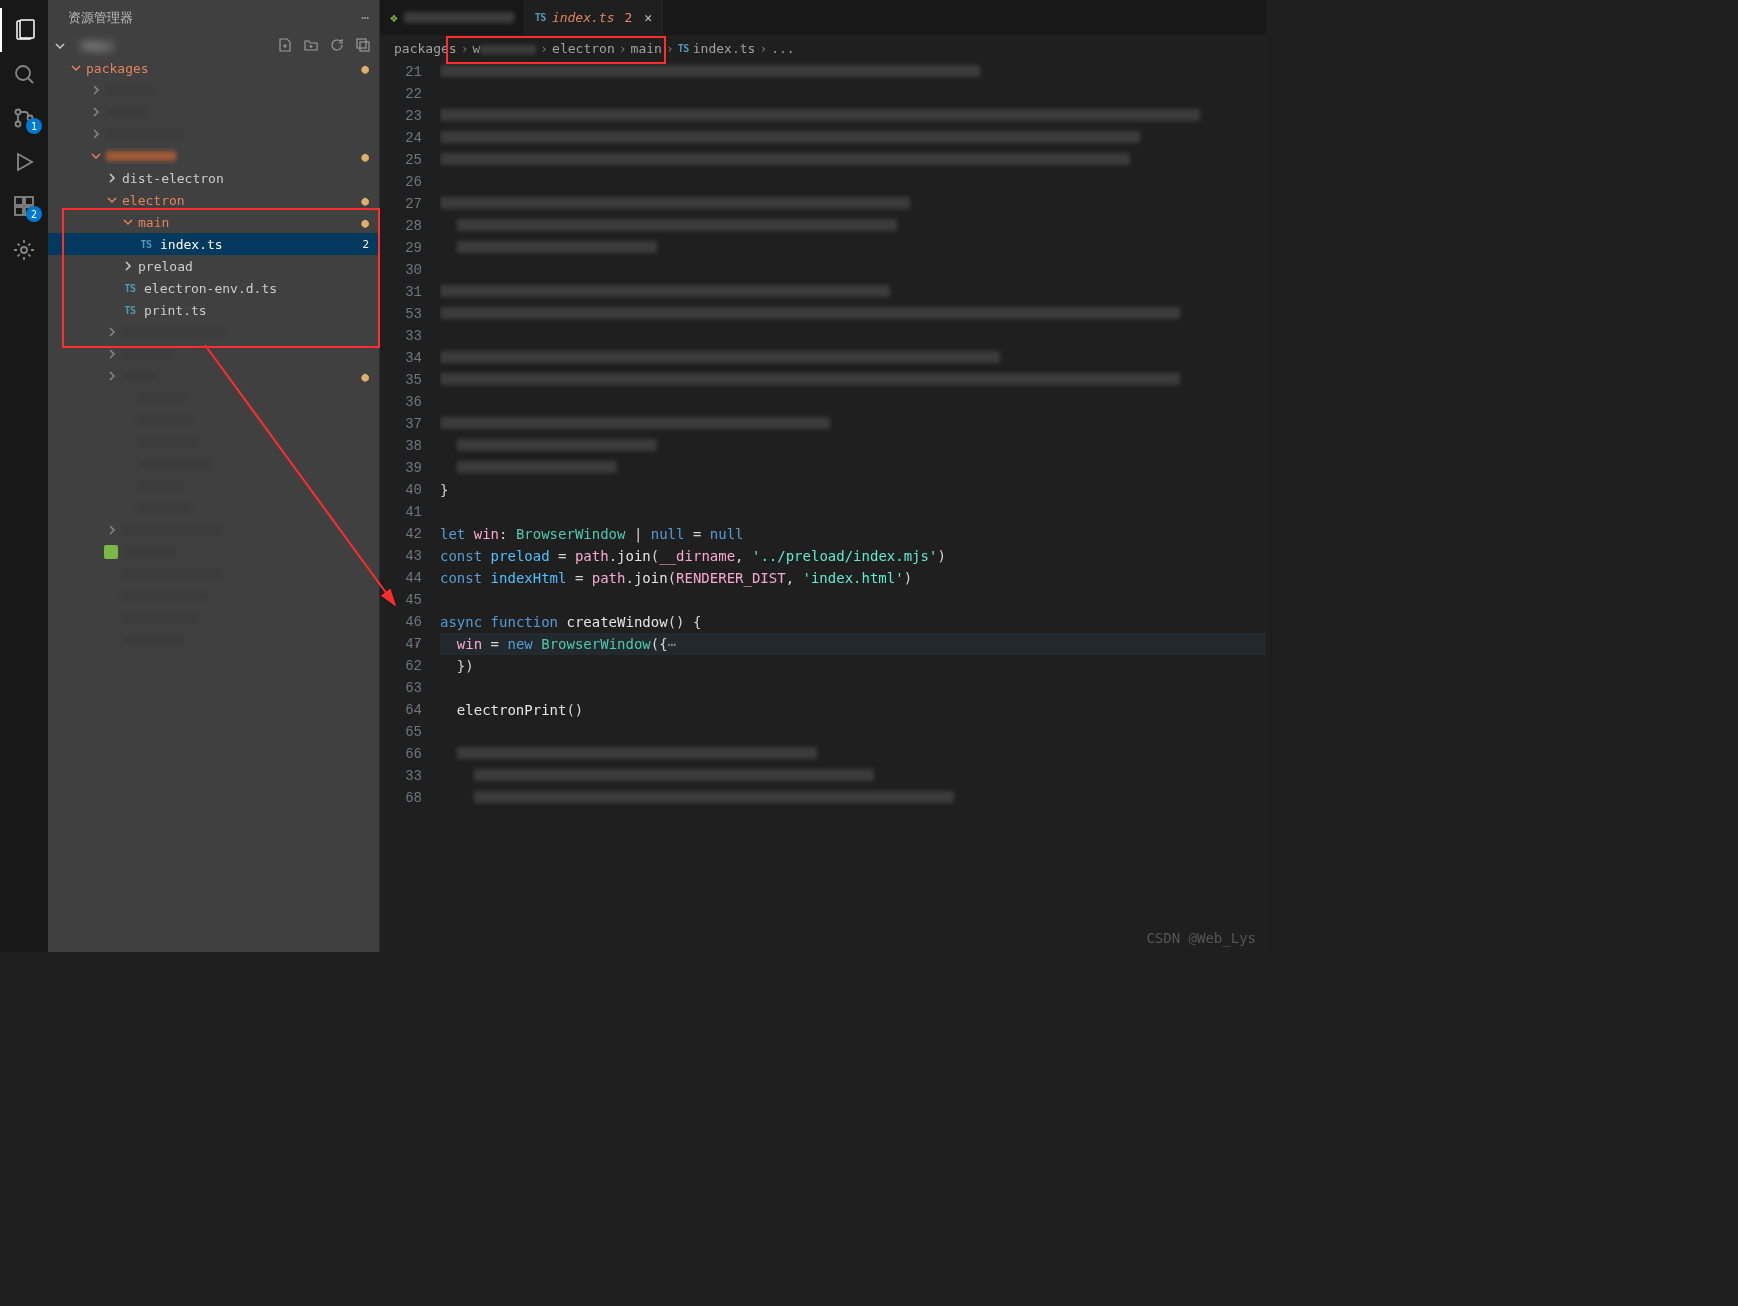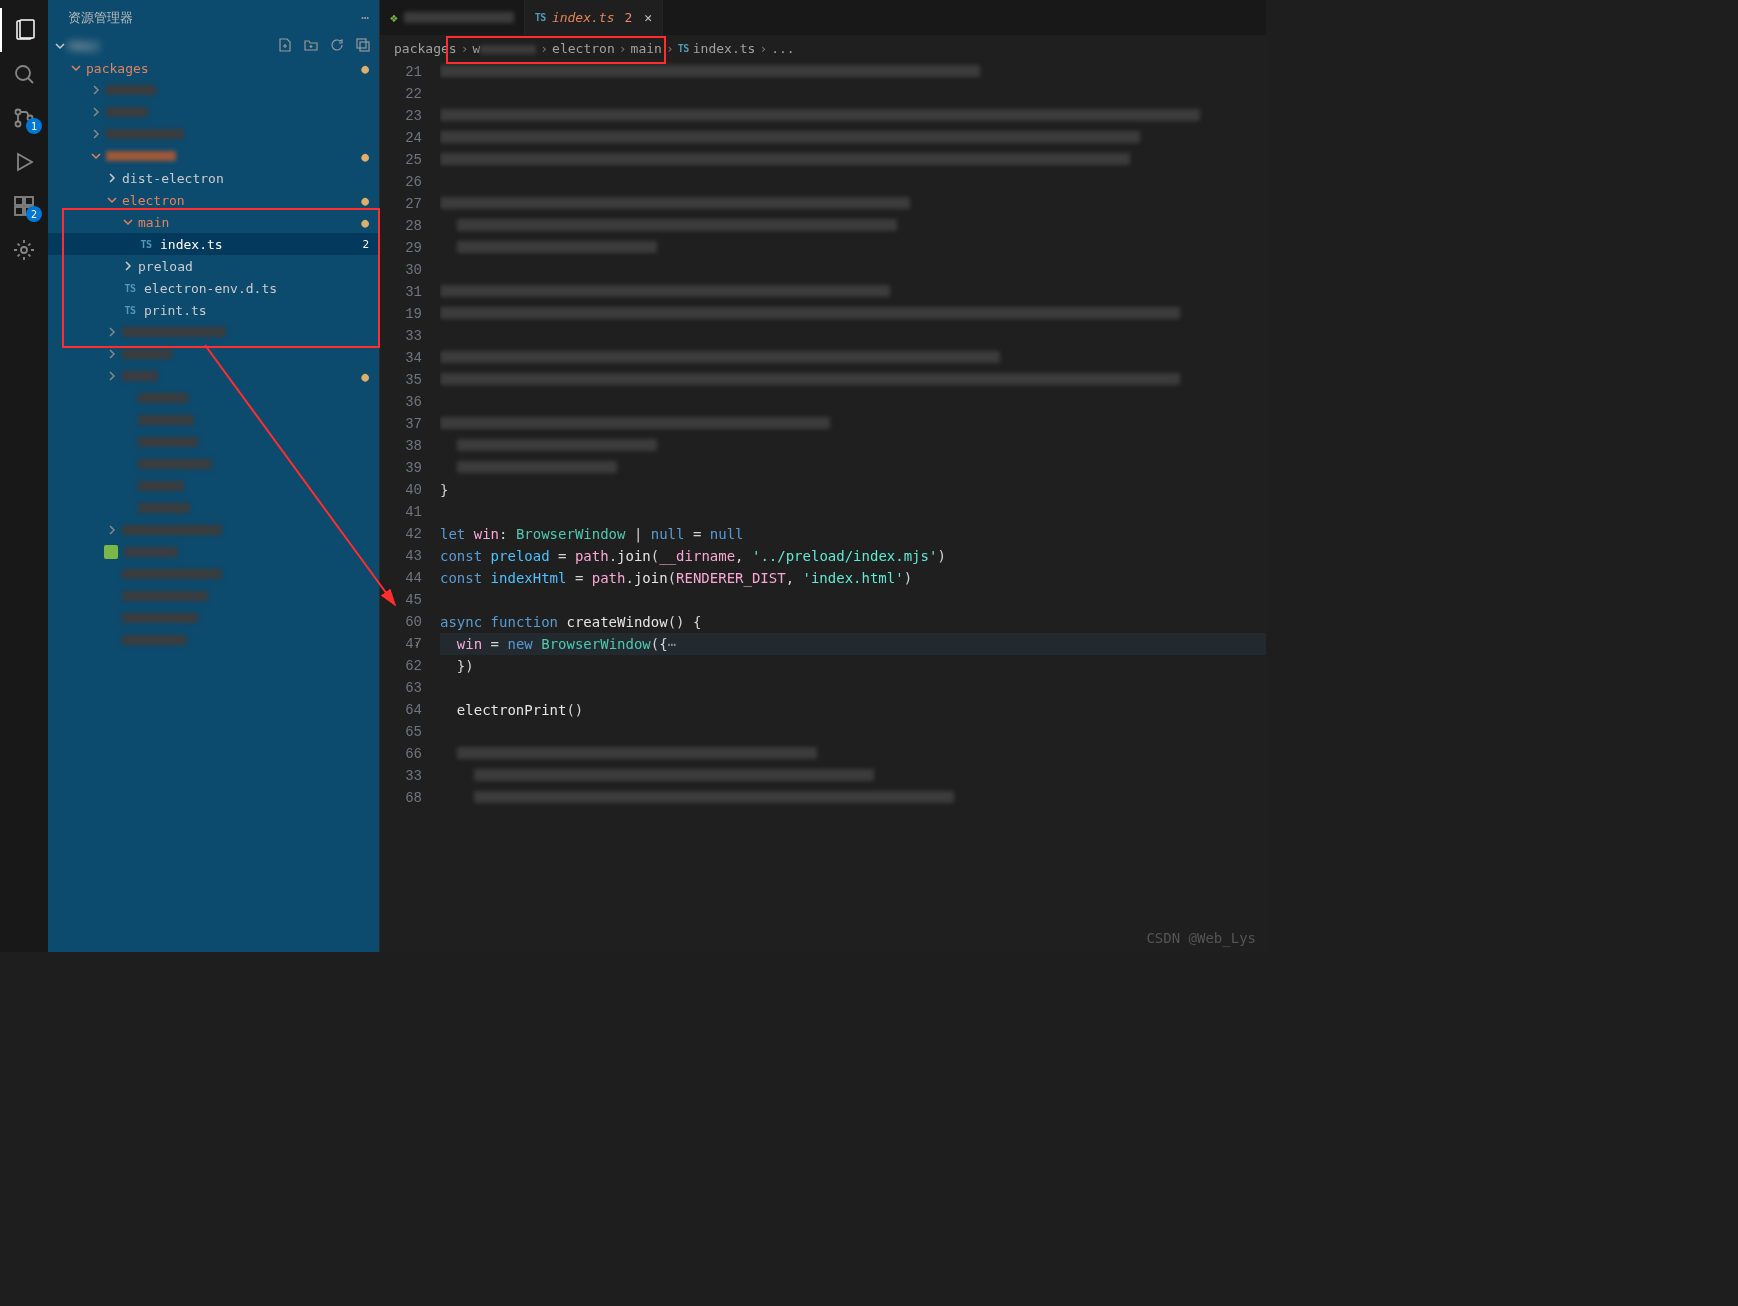--- a/index.html
+++ b/index.html
@@ -34,24 +34,25 @@
   position: absolute; bottom: 6px; right: 6px;
   background: #0078d4; color: #fff;
   border-radius: 10px; font-size: 10px;
   min-width: 16px; height: 16px;
   display: flex; align-items: center; justify-content: center;
   padding: 0 4px;
 }
 
 .sidebar {
   width: 332px;
-  background: #0c4a6e;
+  background: #404040;
   border-right: 1px solid #2b2b2b;
   display: flex; flex-direction: column;
   flex-shrink: 0;
+  text-align: right;
 }
 .sidebar-header {
   height: 35px;
   display: flex; align-items: center; justify-content: space-between;
   padding: 0 10px 0 20px;
   color: #bbbbbb;
   font-size: 13px;
 }
 .sidebar-actions { display: flex; gap: 12px; color: #999; }
 .sidebar-section-head {
@@ -390,35 +391,35 @@
           <div class="gnum">22</div>
           <div class="gnum">23</div>
           <div class="gnum">24</div>
           <div class="gnum">25</div>
         <div class="gnum">26</div>
           <div class="gnum">27</div>
           <div class="gnum">28</div>
           <div class="gnum">29</div>
           <div class="gnum">30</div>
         <div class="gnum">31</div>
-          <div class="gnum">19</div>
+          <div class="gnum">53</div>
           <div class="gnum">33</div>
           <div class="gnum">34</div>
           <div class="gnum">35</div>
         <div class="gnum">36</div>
           <div class="gnum">37</div>
           <div class="gnum">38</div>
           <div class="gnum">39</div>
           <div class="gnum">40</div>
         <div class="gnum">41</div>
           <div class="gnum">42</div>
           <div class="gnum">43</div>
           <div class="gnum">44</div>
           <div class="gnum">45</div>
-        <div class="gnum">60</div>
+        <div class="gnum">46</div>
         <div class="gnum" style="position:relative">47<span class="fold-chev">›</span></div>
         <div class="gnum">62</div>
           <div class="gnum">63</div>
           <div class="gnum">64</div>
           <div class="gnum">65</div>
         <div class="gnum">66</div>
           <div class="gnum">33</div>
           <div class="gnum">68</div>
       </div>
       <div class="lines">

